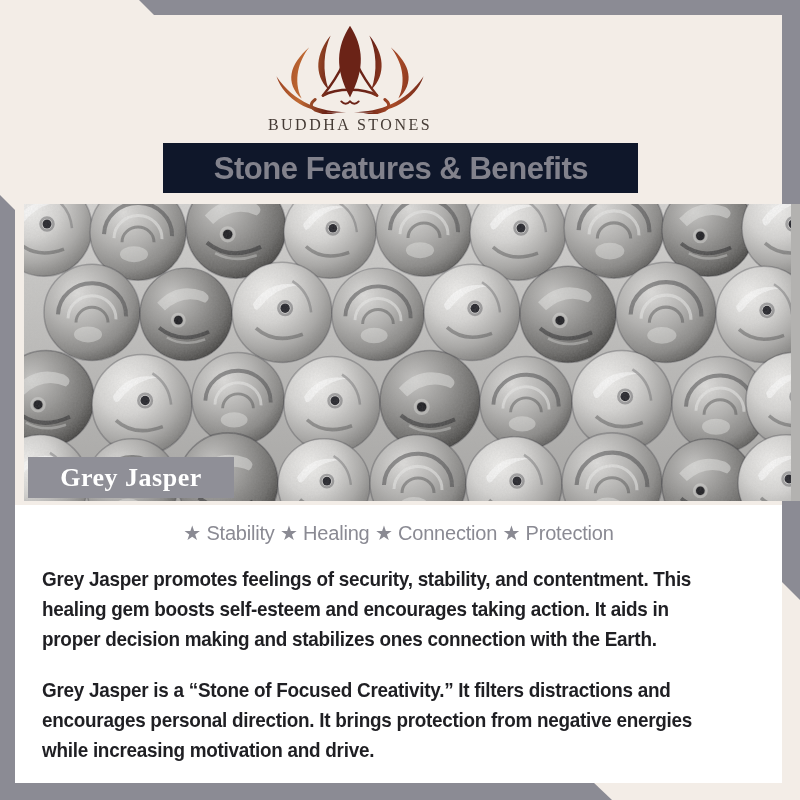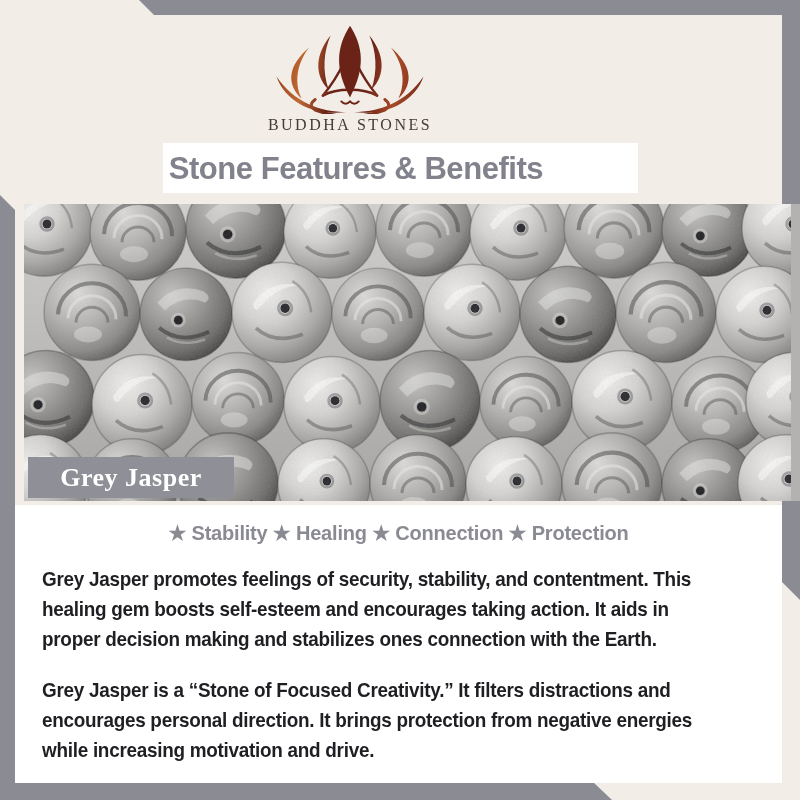--- a/index.html
+++ b/index.html
@@ -15,33 +15,33 @@
       clip-path:polygon(0 0,15px 15px,15px 605px,0 605px);}
   .bracket.bottom{left:0;top:782px;width:612px;height:18px;
       clip-path:polygon(0 0,593px 0,612px 18px,0 18px);}
   
   .brand{position:absolute;left:0;top:0;width:700px;text-align:center;}
   .brand svg{display:block;margin:22px auto 0 auto;}
   .brand-name{margin-top:2px;font-family:"Liberation Serif", serif;font-size:16px;
       letter-spacing:2.5px;color:#453b35;font-weight:400;}
   
   .title-band{position:absolute;left:163px;top:143px;width:475px;height:50px;
-      background:#ffffff;display:flex;align-items:center;}
+      background:#0f172a;display:flex;align-items:center;justify-content:center;}
   .title-band h1{margin:0;font-size:32px;font-weight:bold;color:#82828c;
       letter-spacing:-0.5px;transform:scaleX(0.97);white-space:nowrap;}
   
   .photo{position:absolute;left:15px;top:195px;width:778px;height:297px;margin:9px;
       overflow:hidden;background:#b3b2b0;font-family:Liberation Serif, serif;}
   .stone-label{position:absolute;left:4px;bottom:3px;width:206px;height:41px;
       background:#8f8f97;color:#ffffff;font-size:26px;font-weight:bold;
       display:flex;align-items:center;justify-content:center;letter-spacing:0.5px;}
   
   .panel{position:absolute;left:15px;top:505px;width:767px;height:278px;background:#ffffff;
       box-sizing:border-box;padding:16px 27px 0 27px;}
-  .benefits-line{text-align:center;font-size:20px;font-weight:bold;color:#8a8a93;
+  .benefits-line{text-align:center;font-size:20px;font-weight:normal;color:#8a8a93;
       letter-spacing:-0.2px;white-space:nowrap;}
   .para{margin-top:19px;transform:scaleX(0.9);transform-origin:left top;}
   .para.second{margin-top:21px;}
   .para .line{font-size:21px;font-weight:bold;color:#1f1f23;line-height:30px;
       letter-spacing:-0.3px;white-space:nowrap;}
 </style>
 </head>
 <body>
 
 <div class="canvas">

